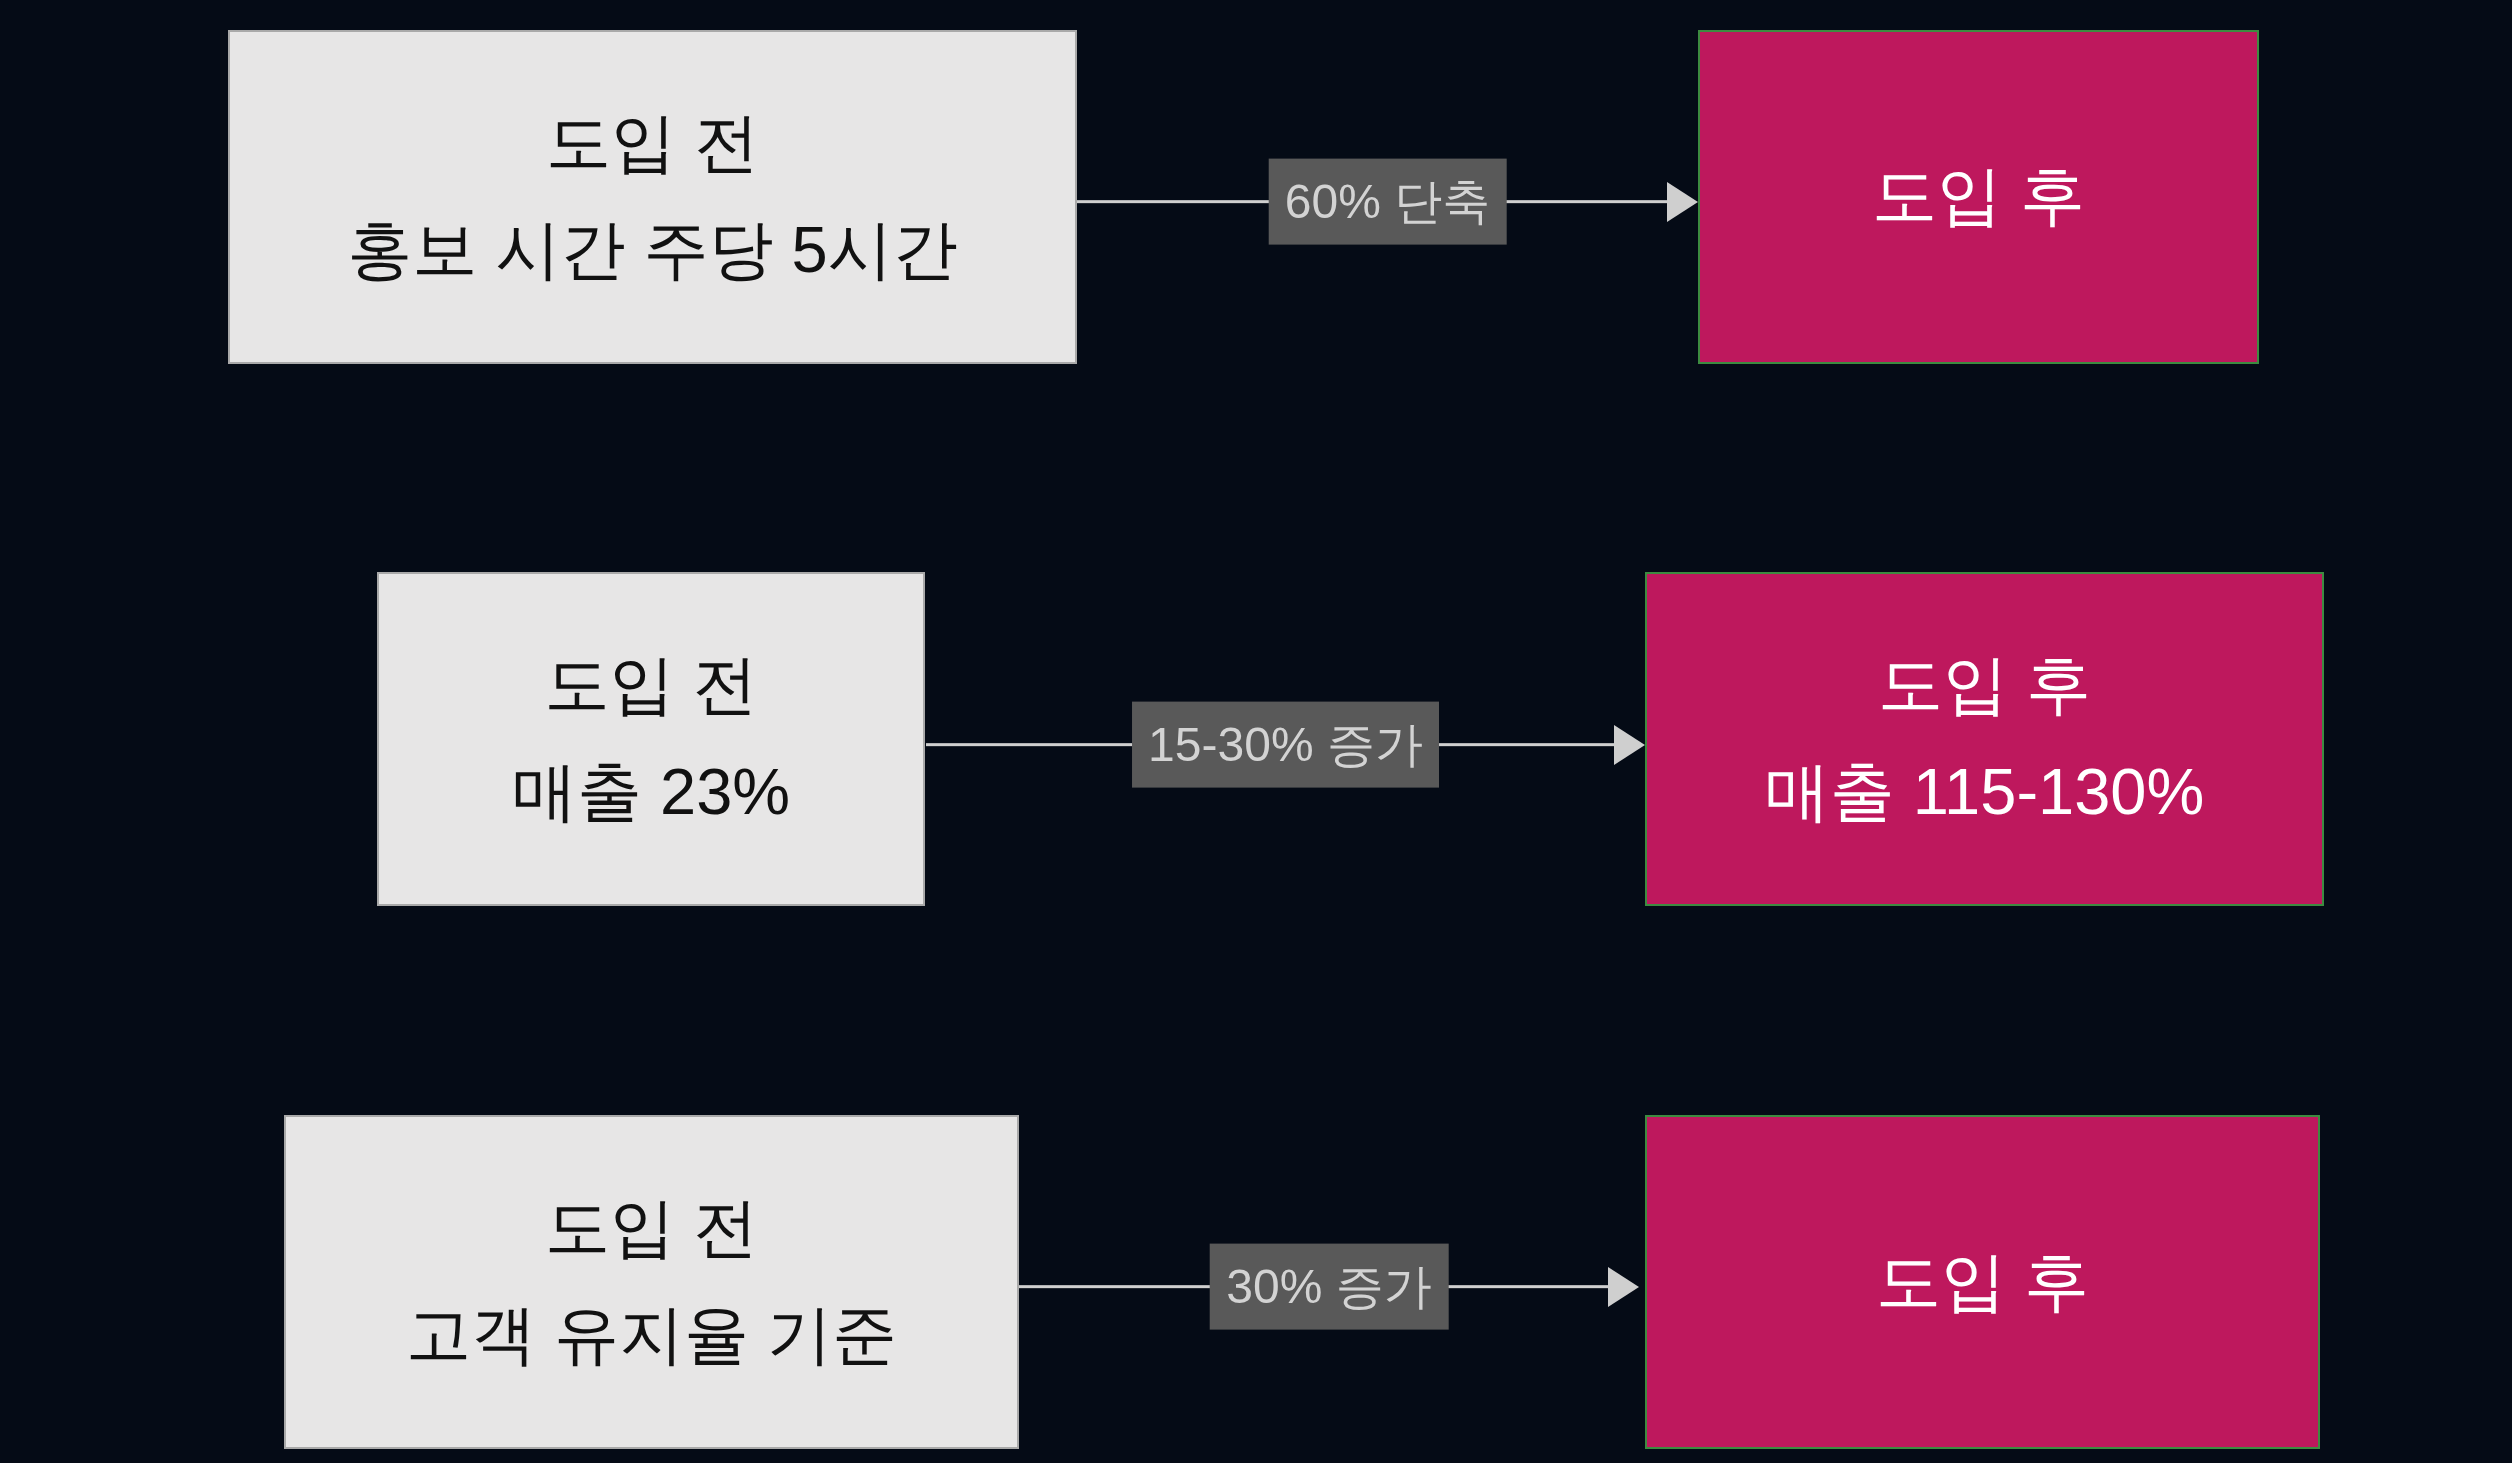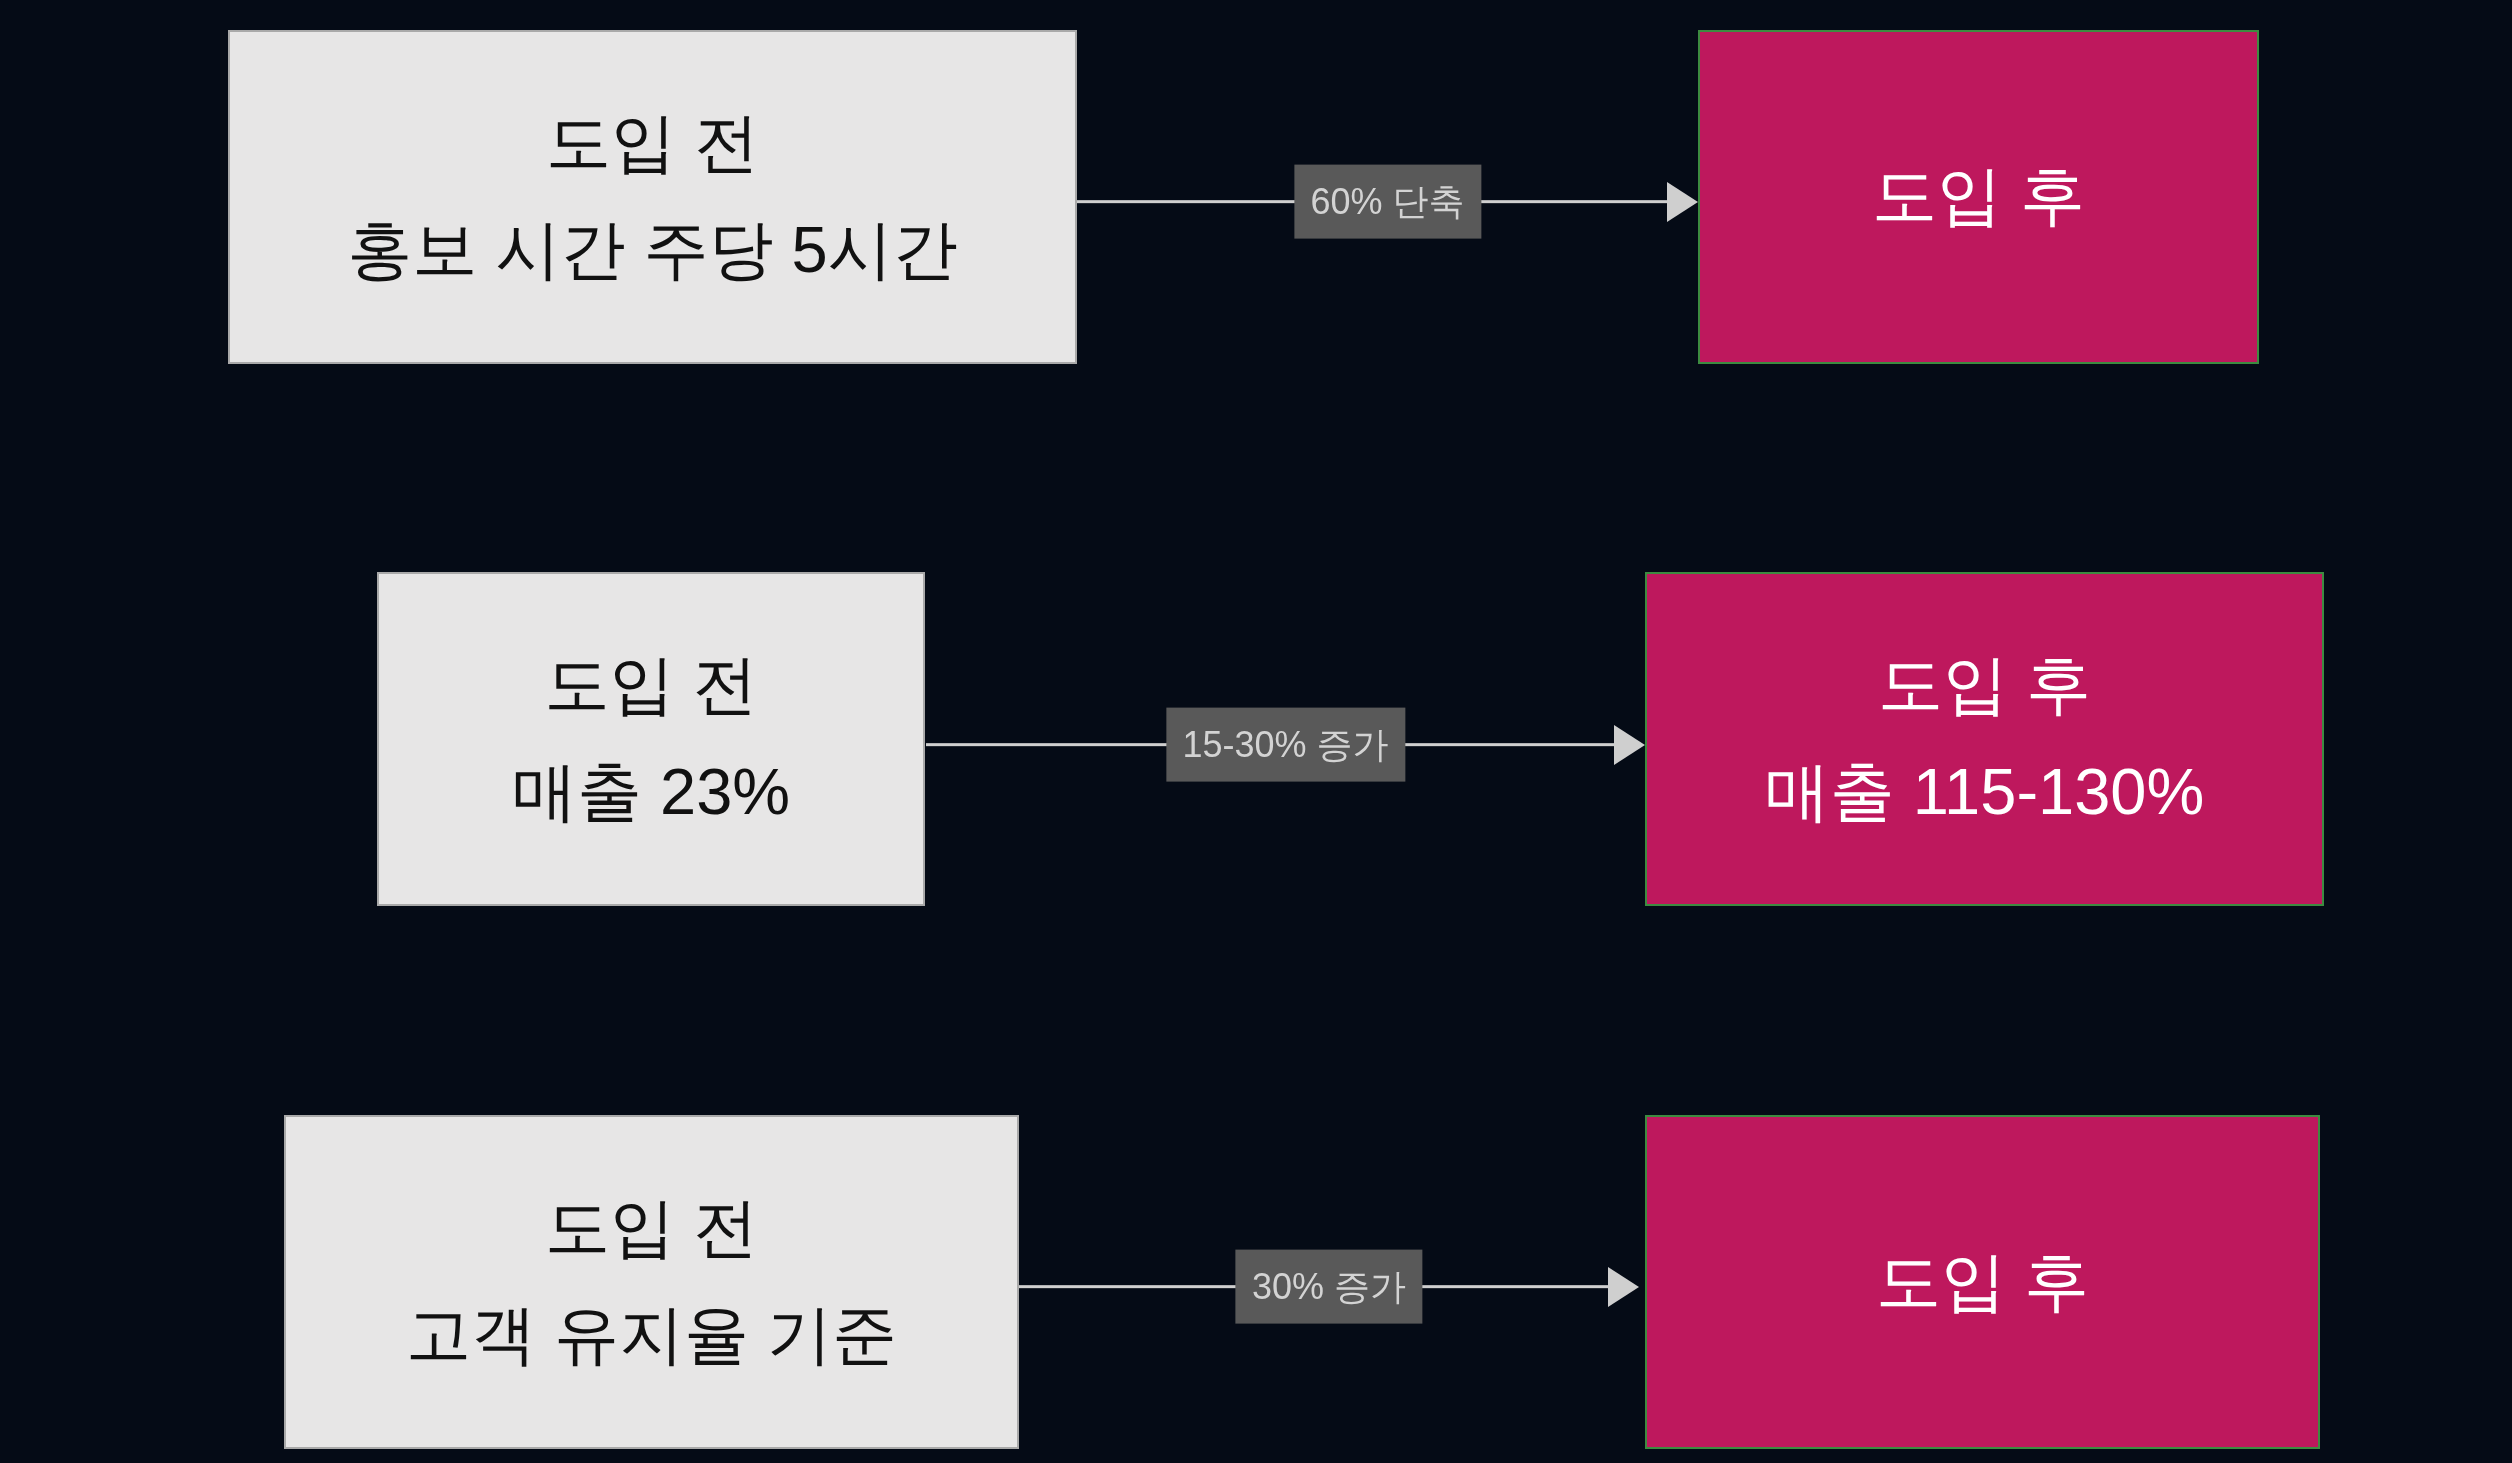--- a/index.html
+++ b/index.html
@@ -61,21 +61,21 @@
     border-bottom: 20.3px solid transparent;
     border-left: 31px solid #cfcfcf;
   }
   .arrow .label {
     position: absolute;
     left: 50%;
     top: 50%;
     transform: translate(-50%, -50%);
     background: #595959;
     color: #d3d3d3;
-    font-size: 36px;
+    font-size: 48px;
     line-height: 1;
     padding: 19.4px 16.6px;
     white-space: nowrap;
     text-align: center;
   }
 
   
   .r1 .before { left: 228px; top: 29.5px;  width: 849px; height: 334px; }
   .r1 .arrow  { left: 1077px; top: 181px; width: 621px; }
   .r1 .after  { left: 1698px; top: 29.5px;  width: 561px; height: 334px; }

